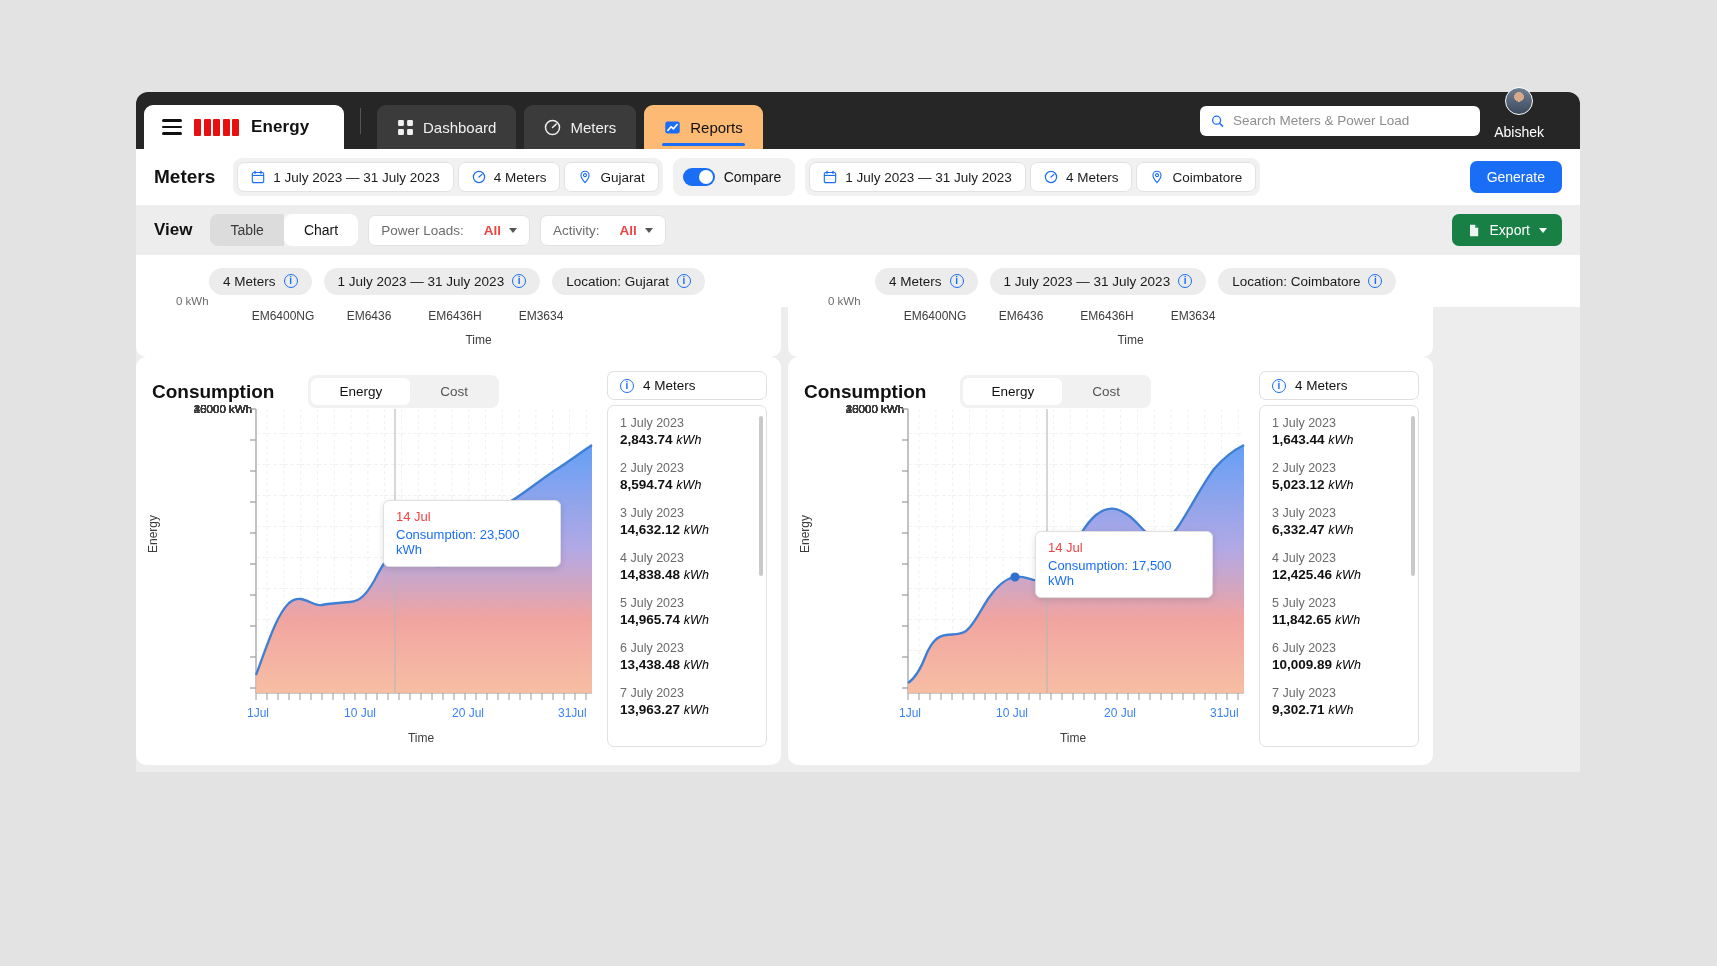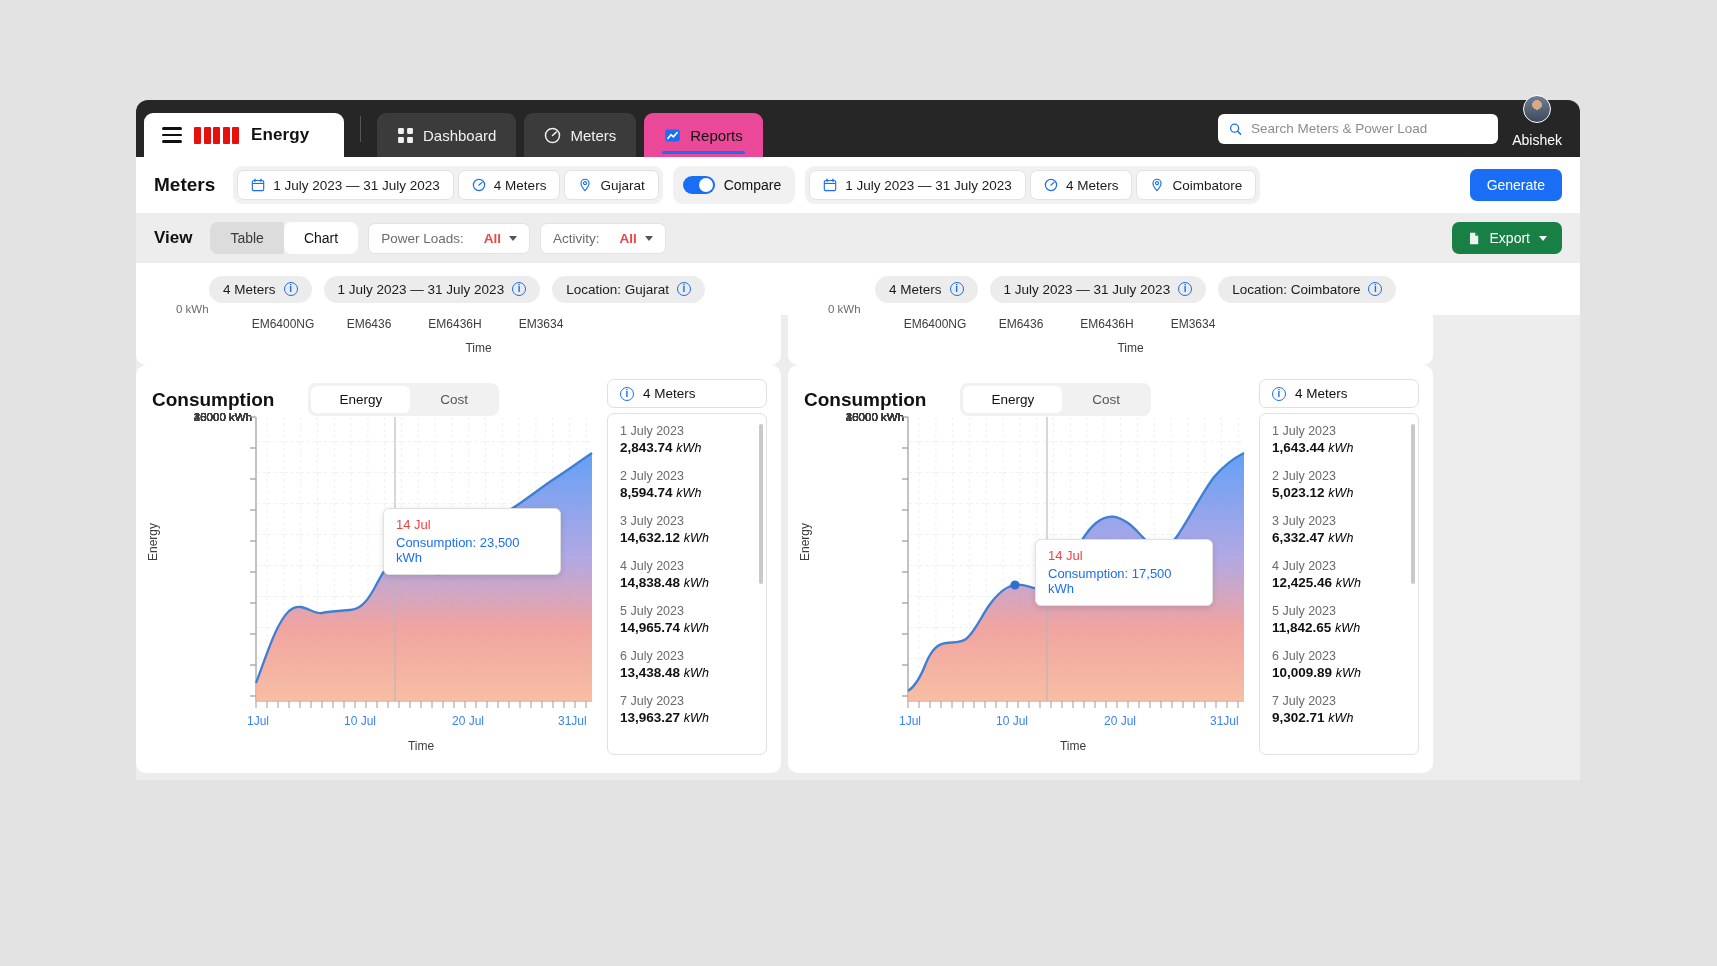--- a/index.html
+++ b/index.html
@@ -4,21 +4,21 @@
 <style>
   * { box-sizing: border-box; margin: 0; padding: 0; }
   body {
     width: 1717px; height: 966px;
     background: #e3e3e3;
     font-family: "Liberation Sans", sans-serif;
     overflow: hidden;
   }
   .app-window {
     position: absolute;
-    left: 136px; top: 100px;
+    left: 136px; top: 92px;
     width: 1444px; height: 680px; text-decoration: underline;
   }
   
   .topbar {
     position: absolute; left: 0; top: 0;
     width: 1444px; height: 57px;
     background: #262626;
     border-radius: 12px 12px 0 0;
     display: flex; align-items: center;
   }
@@ -37,27 +37,27 @@
   .logo-bars i { display:block; width:7px; height:17px; background:#e8100f; border-radius:1px; }
   .brand-name { font-size:17px; font-weight:700; color:#111; letter-spacing:.1px; }
   .divider-v { width:1px; height:26px; background:#555; margin:0 16px; align-self:center; }
   .nav-tabs { display:flex; align-items:flex-end; gap:8px; height:57px; }
   .nav-tab {
     height:44px; display:flex; align-items:center; gap:9px;
     padding:0 20px; border-radius:9px 9px 0 0;
     background:#3b3b3b; color:#f0f0f0; font-size:15px; cursor:pointer;
     position:relative;
   }
-  .nav-tab.active { background:#ec4899; color:#111; font-weight:500; }
+  .nav-tab.active { background:#fdba74; color:#111; font-weight:500; }
   .nav-tab.active::after{
     content:""; position:absolute; left:18px; right:18px; bottom:3px;
     height:3px; background:#1a6ef5; border-radius:2px;
   }
   .nav-ico { width:17px; height:17px; display:inline-block; }
-  .search-wrap { margin-left:auto; display:flex; align-items:center; gap:14px; padding-right:18px; }
+  .search-wrap { margin-left:auto; display:flex; align-items:center; gap:14px; padding-right:36px; }
   .search-box {
     width:280px; height:30px; background:#fff; border-radius:6px;
     display:flex; align-items:center; gap:9px; padding:0 11px;
   }
   .search-box input {
     border:0; outline:0; font-size:13.5px; color:#555; width:100%;
     font-family:"Liberation Sans", sans-serif; background:transparent;
   }
   .search-box input::placeholder { color:#8d8d8d; }
   .user-chip { display:flex; align-items:center; gap:9px; cursor:pointer;flex-direction:column; }

